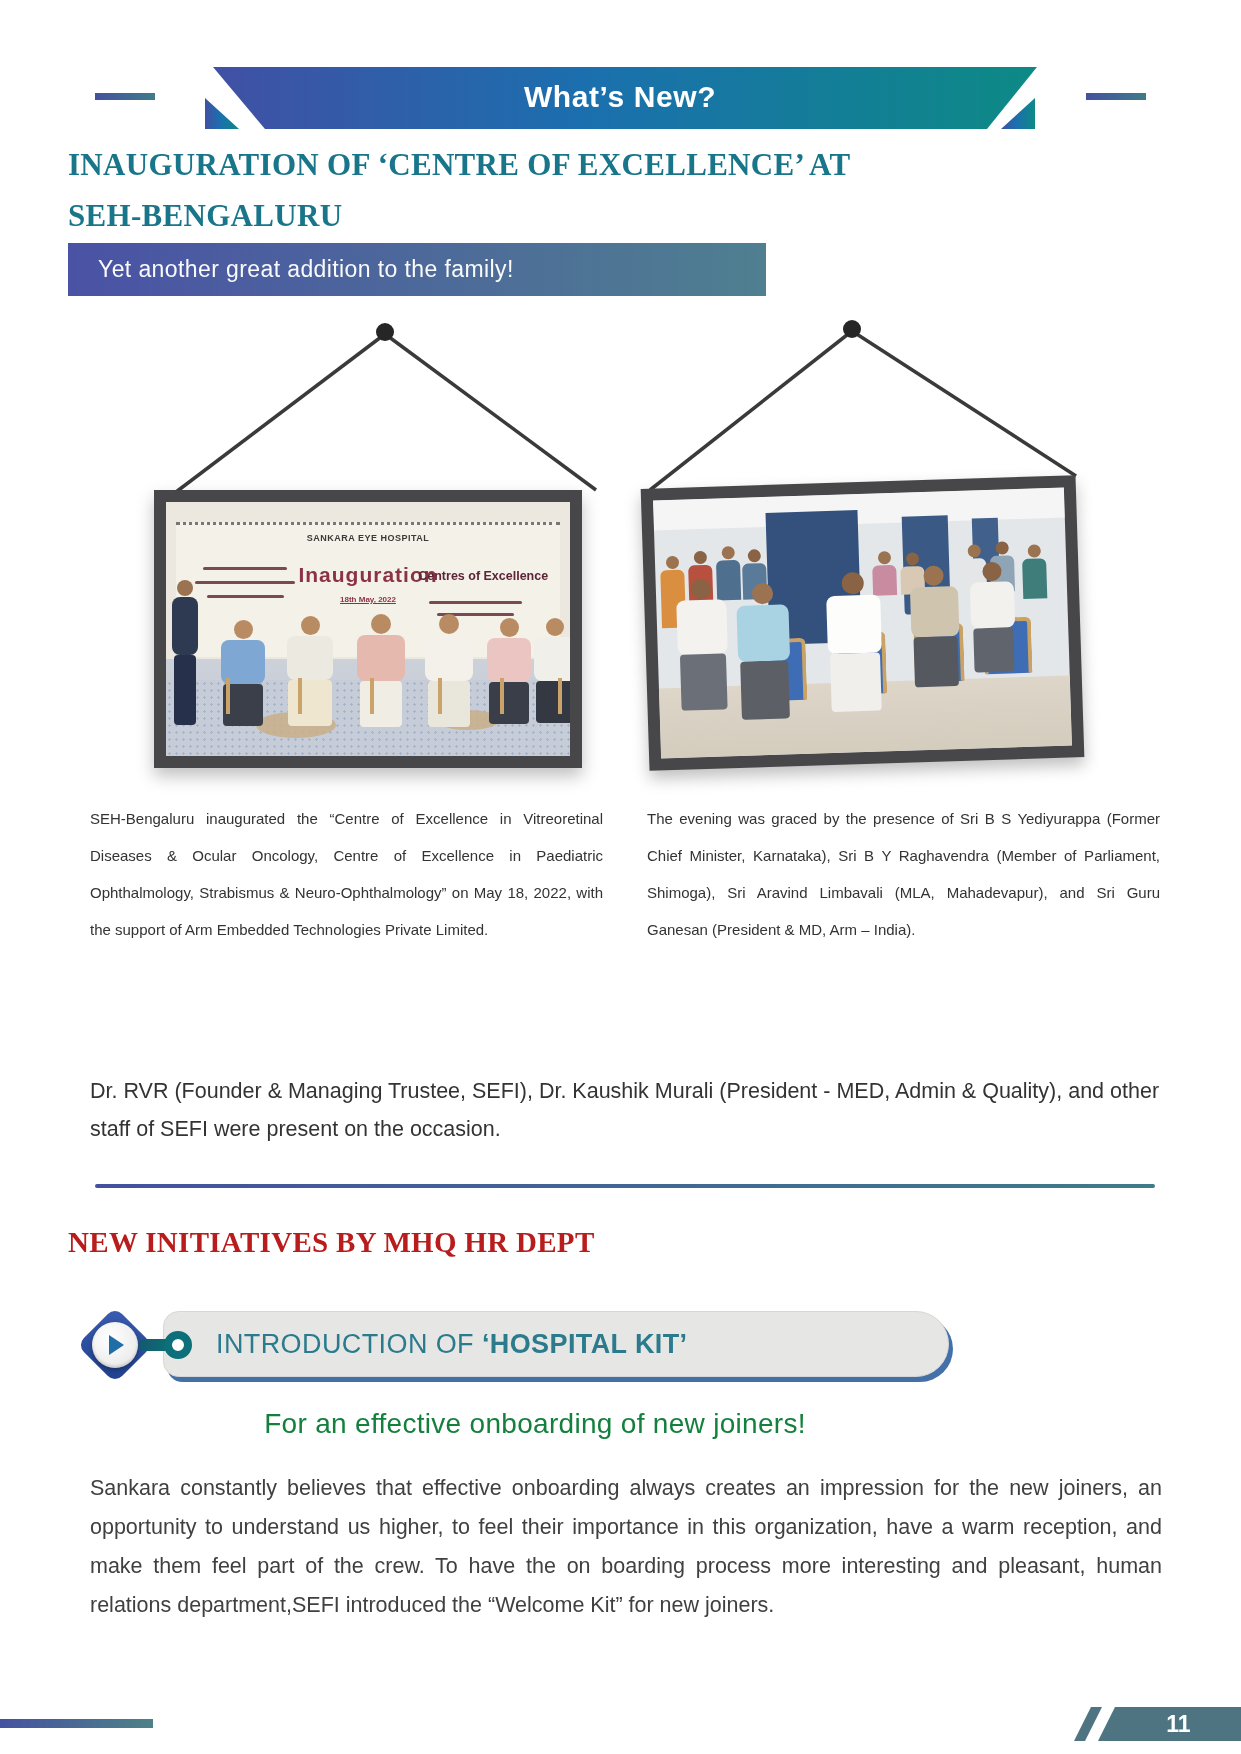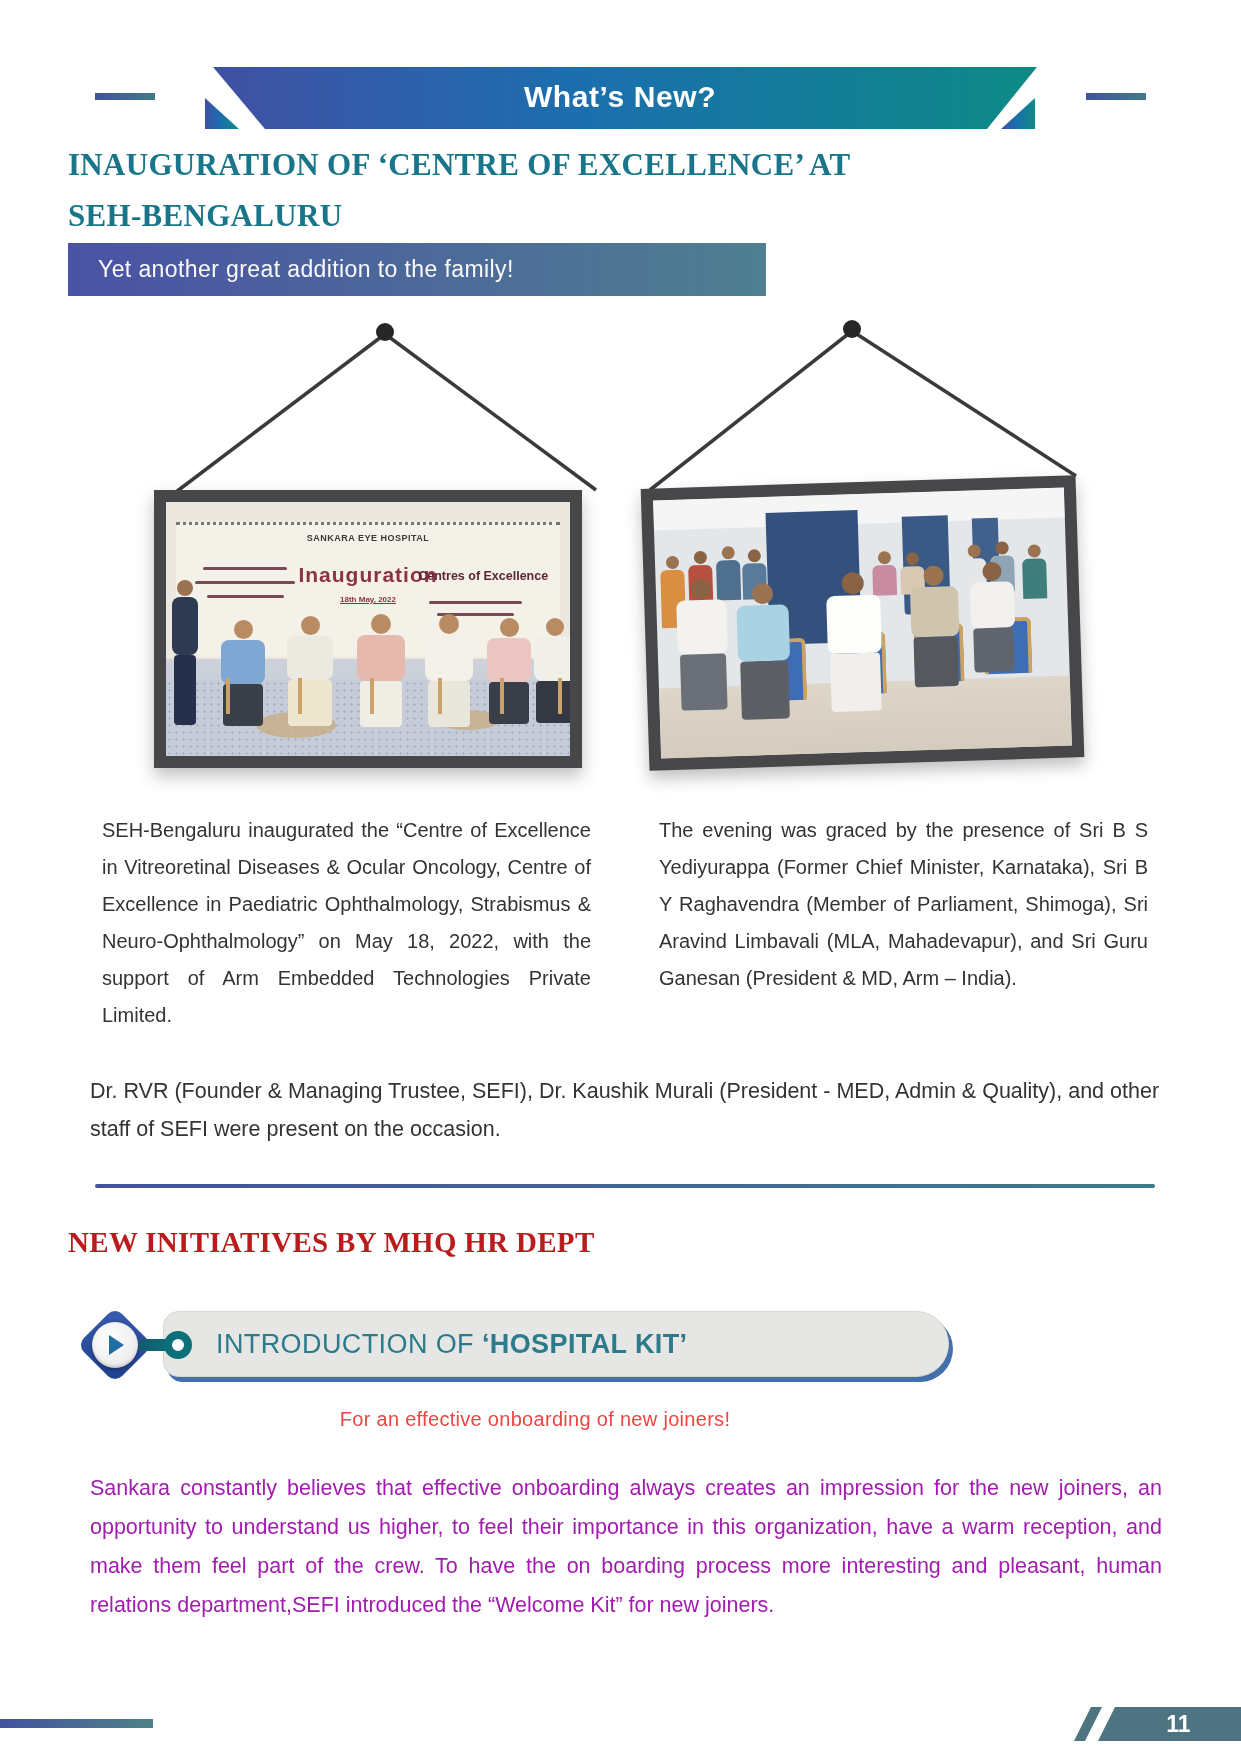--- a/index.html
+++ b/index.html
@@ -51,25 +51,25 @@
   .head{border-radius:50%;background:#b98b63;margin:0 auto}
   .torso{border-radius:8px;margin:1px auto 0}
   .legs{border-radius:4px;margin:0 auto}
   .stick{position:absolute;width:4px;background:#caa36b}
   .curtain{position:absolute;background:#33517c;border-radius:0 0 4px 4px}
   .chair{position:absolute;border:4px solid #c9a265;border-bottom:none;background:#3f6db5;
          border-radius:6px 6px 0 0}
 
   
   .cols{left:90px;top:800px;width:1070px;display:flex;gap:44px}
-  .cols p{margin:12px;flex:1;font-size:20px;line-height:37px;color:#333;text-align:justify}
+  .cols p{margin:0;flex:1;font-size:15px;line-height:37px;color:#333;text-align:justify}
   .closing{left:90px;top:1072px;width:1075px;font-size:21.5px;line-height:38px;color:#333}
   .divider{left:95px;top:1184px;width:1060px;height:4px;border-radius:2px;
            background:linear-gradient(90deg,#44519f,#3f7b8a)}
-  .body2{left:90px;top:1469px;width:1072px;font-size:21.5px;line-height:39px;color:#a21caf;
+  .body2{left:90px;top:1469px;width:1072px;font-size:21.5px;line-height:39px;color:#404040;
          text-align:justify}
 
   
   .pill{left:163px;top:1311px;width:786px;height:66px;background:#e6e6e4;
         border-radius:16px 34px 34px 16px;box-shadow:4px 5px 0 #4470aa;border:1px solid #d6d6d4;
         box-sizing:border-box}
   .pill-label{position:absolute;left:52px;top:0;height:66px;line-height:64px;font-size:27px;
               color:#2b7b8d;letter-spacing:.4px;white-space:nowrap}
   .pill-label b{font-weight:bold}
   .diamond{left:88px;top:1318px;width:54px;height:54px;transform:rotate(45deg);
@@ -77,22 +77,22 @@
   .play-circle{left:92px;top:1322px;width:46px;height:46px;border-radius:50%;
                background:radial-gradient(circle at 40% 35%,#ffffff,#e4e4e4);
                box-shadow:0 2px 5px rgba(0,0,0,.35), inset 0 -2px 3px rgba(0,0,0,.15)}
   .play-tri{left:109px;top:1335px;width:0;height:0;border-left:15px solid #1f6ea6;
             border-top:10px solid transparent;border-bottom:10px solid transparent}
   .stem{left:138px;top:1339px;width:34px;height:12px;border-radius:6px;
         background:linear-gradient(90deg,#14586f,#0d7077)}
   .ring{left:164px;top:1331px;width:28px;height:28px;border-radius:50%;
         border:8px solid #0c6f79;background:#fff;box-sizing:border-box}
 
-  .subtitle{left:120px;top:1408px;width:830px;text-align:center;font-size:20px;
-            color:#ef4444;letter-spacing:.3px}
+  .subtitle{left:120px;top:1408px;width:830px;text-align:center;font-size:28px;
+            color:#15803d;letter-spacing:.3px}
 
   
   .footer-bar{left:0;top:1719px;width:153px;height:9px;
               background:linear-gradient(90deg,#4452a0,#4e8188)}
   .footer-org{left:0;top:1711px;width:1241px;text-align:center;font-size:16.5px;
               font-weight:600;color:#1d1d1d;letter-spacing:.4px}
   .page-band{left:1098px;top:1707px;width:143px;height:34px;background:#4d7480;
              clip-path:polygon(17px 0,100% 0,100% 100%,0 100%);color:#fff;font-size:23px;
              font-weight:bold;text-align:center;line-height:34px;box-sizing:border-box;
              padding-left:18px}

